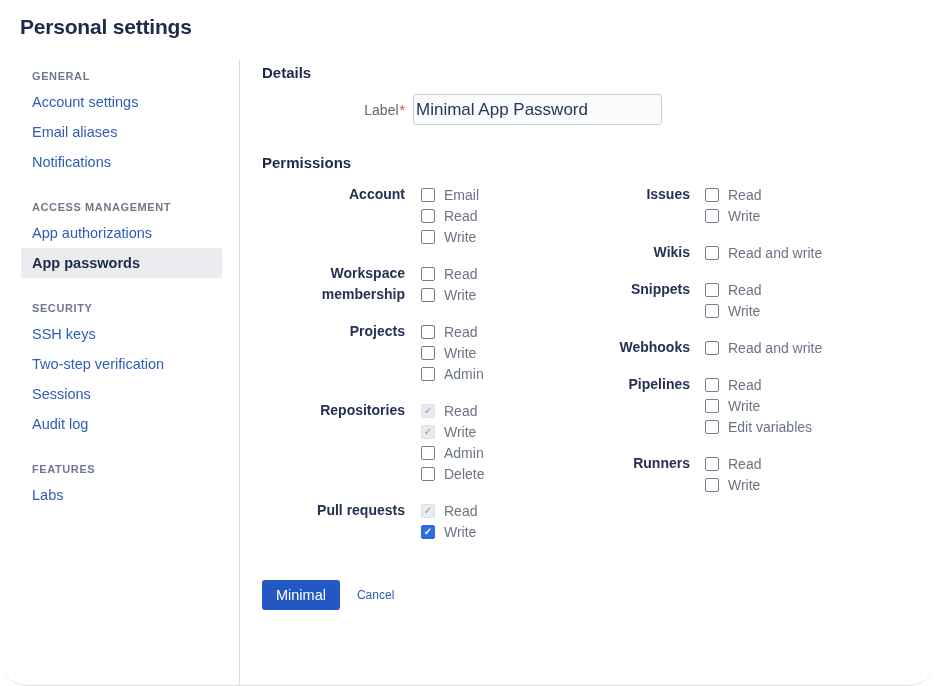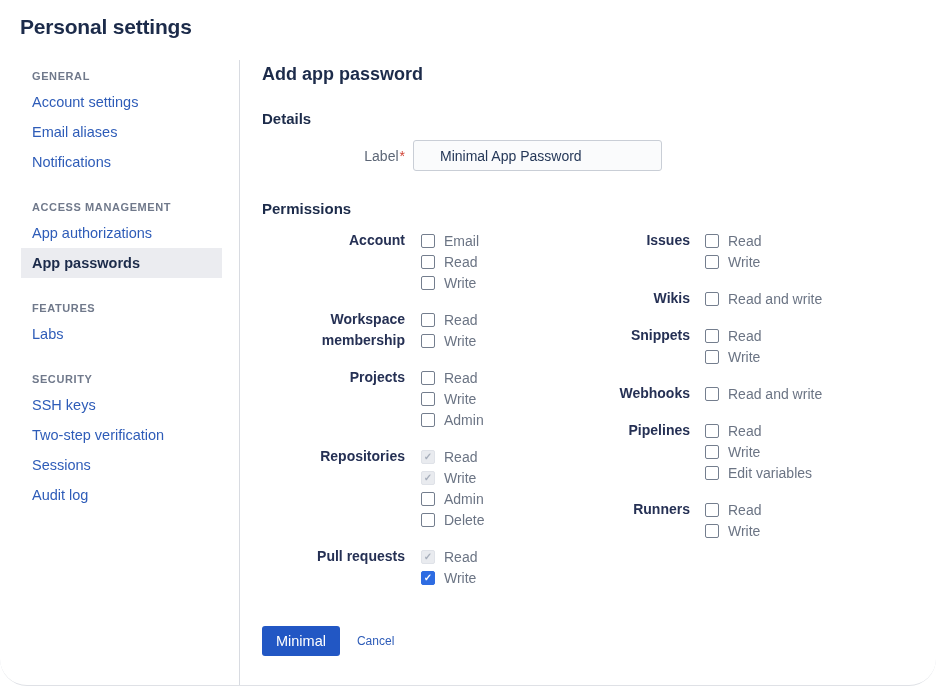--- a/index.html
+++ b/index.html
@@ -34,23 +34,23 @@
 
   
   .content { flex:1; padding:4px 0 0 22px; }
   .content-title { margin:0 0 25px 0; font-size:18px; font-weight:700; color:#1c2b4a; }
   .section-heading { margin:0 0 13px 0; font-size:15px; font-weight:700; color:#1c2b4a; }
 
   .form-row { display:flex; align-items:center; margin-bottom:29px; }
   .field-label { width:143px; text-align:right; font-size:14px; color:#5c6676; }
   .req { color:#d04437; margin-left:1px; }
   .text-input {
-    margin-left:8px; width:249px; height:31px; padding:5px 26px;
+    margin-left:8px; width:249px; height:31px; padding:5px 2px;
     background:#fafbfc; border:1px solid #c9ced6; border-radius:3px;
-    font-family:"Liberation Sans", sans-serif; font-size:14px; color:#253858;
+    font-family:"Liberation Sans", sans-serif; font-size:17px; color:#253858;
   }
 
   .perm-heading { margin-top:0; }
   .perm-grid { display:flex; align-items:flex-start; }
   .perm-col { display:block; }
   .perm-col.left { width:298px; }
   .perm-col.right { flex:1; }
   .perm-group { display:flex; margin-bottom:16px; }
   .perm-label {
     font-size:14px; font-weight:700; color:#253054;
@@ -93,34 +93,33 @@
           <a class="side-item">Account settings</a>
           <a class="side-item">Email aliases</a>
           <a class="side-item">Notifications</a>
         </div>
         <div class="side-section">
           <div class="side-heading">ACCESS MANAGEMENT</div>
           <a class="side-item">App authorizations</a>
           <a class="side-item active">App passwords</a>
         </div>
         <div class="side-section">
-          <div class="side-heading">FEATURES</div>
-          <a class="side-item">Labs</a>
-        </div>
-        <div class="side-section">
           <div class="side-heading">SECURITY</div>
           <a class="side-item">SSH keys</a>
           <a class="side-item">Two-step verification</a>
           <a class="side-item">Sessions</a>
           <a class="side-item">Audit log</a>
         </div>
+        <div class="side-section">
+          <div class="side-heading">FEATURES</div>
+          <a class="side-item">Labs</a>
+        </div>
       </nav>
 
     <main class="content">
-      <h2 class="content-title">Add app password</h2>
 
       <h3 class="section-heading">Details</h3>
 
       <div class="form-row">
         <label class="field-label"><span>Label</span><span class="req">*</span></label>
         <input class="text-input" type="text" value="Minimal App Password" style="">
       </div>
 
       <h3 class="section-heading perm-heading">Permissions</h3>
 

